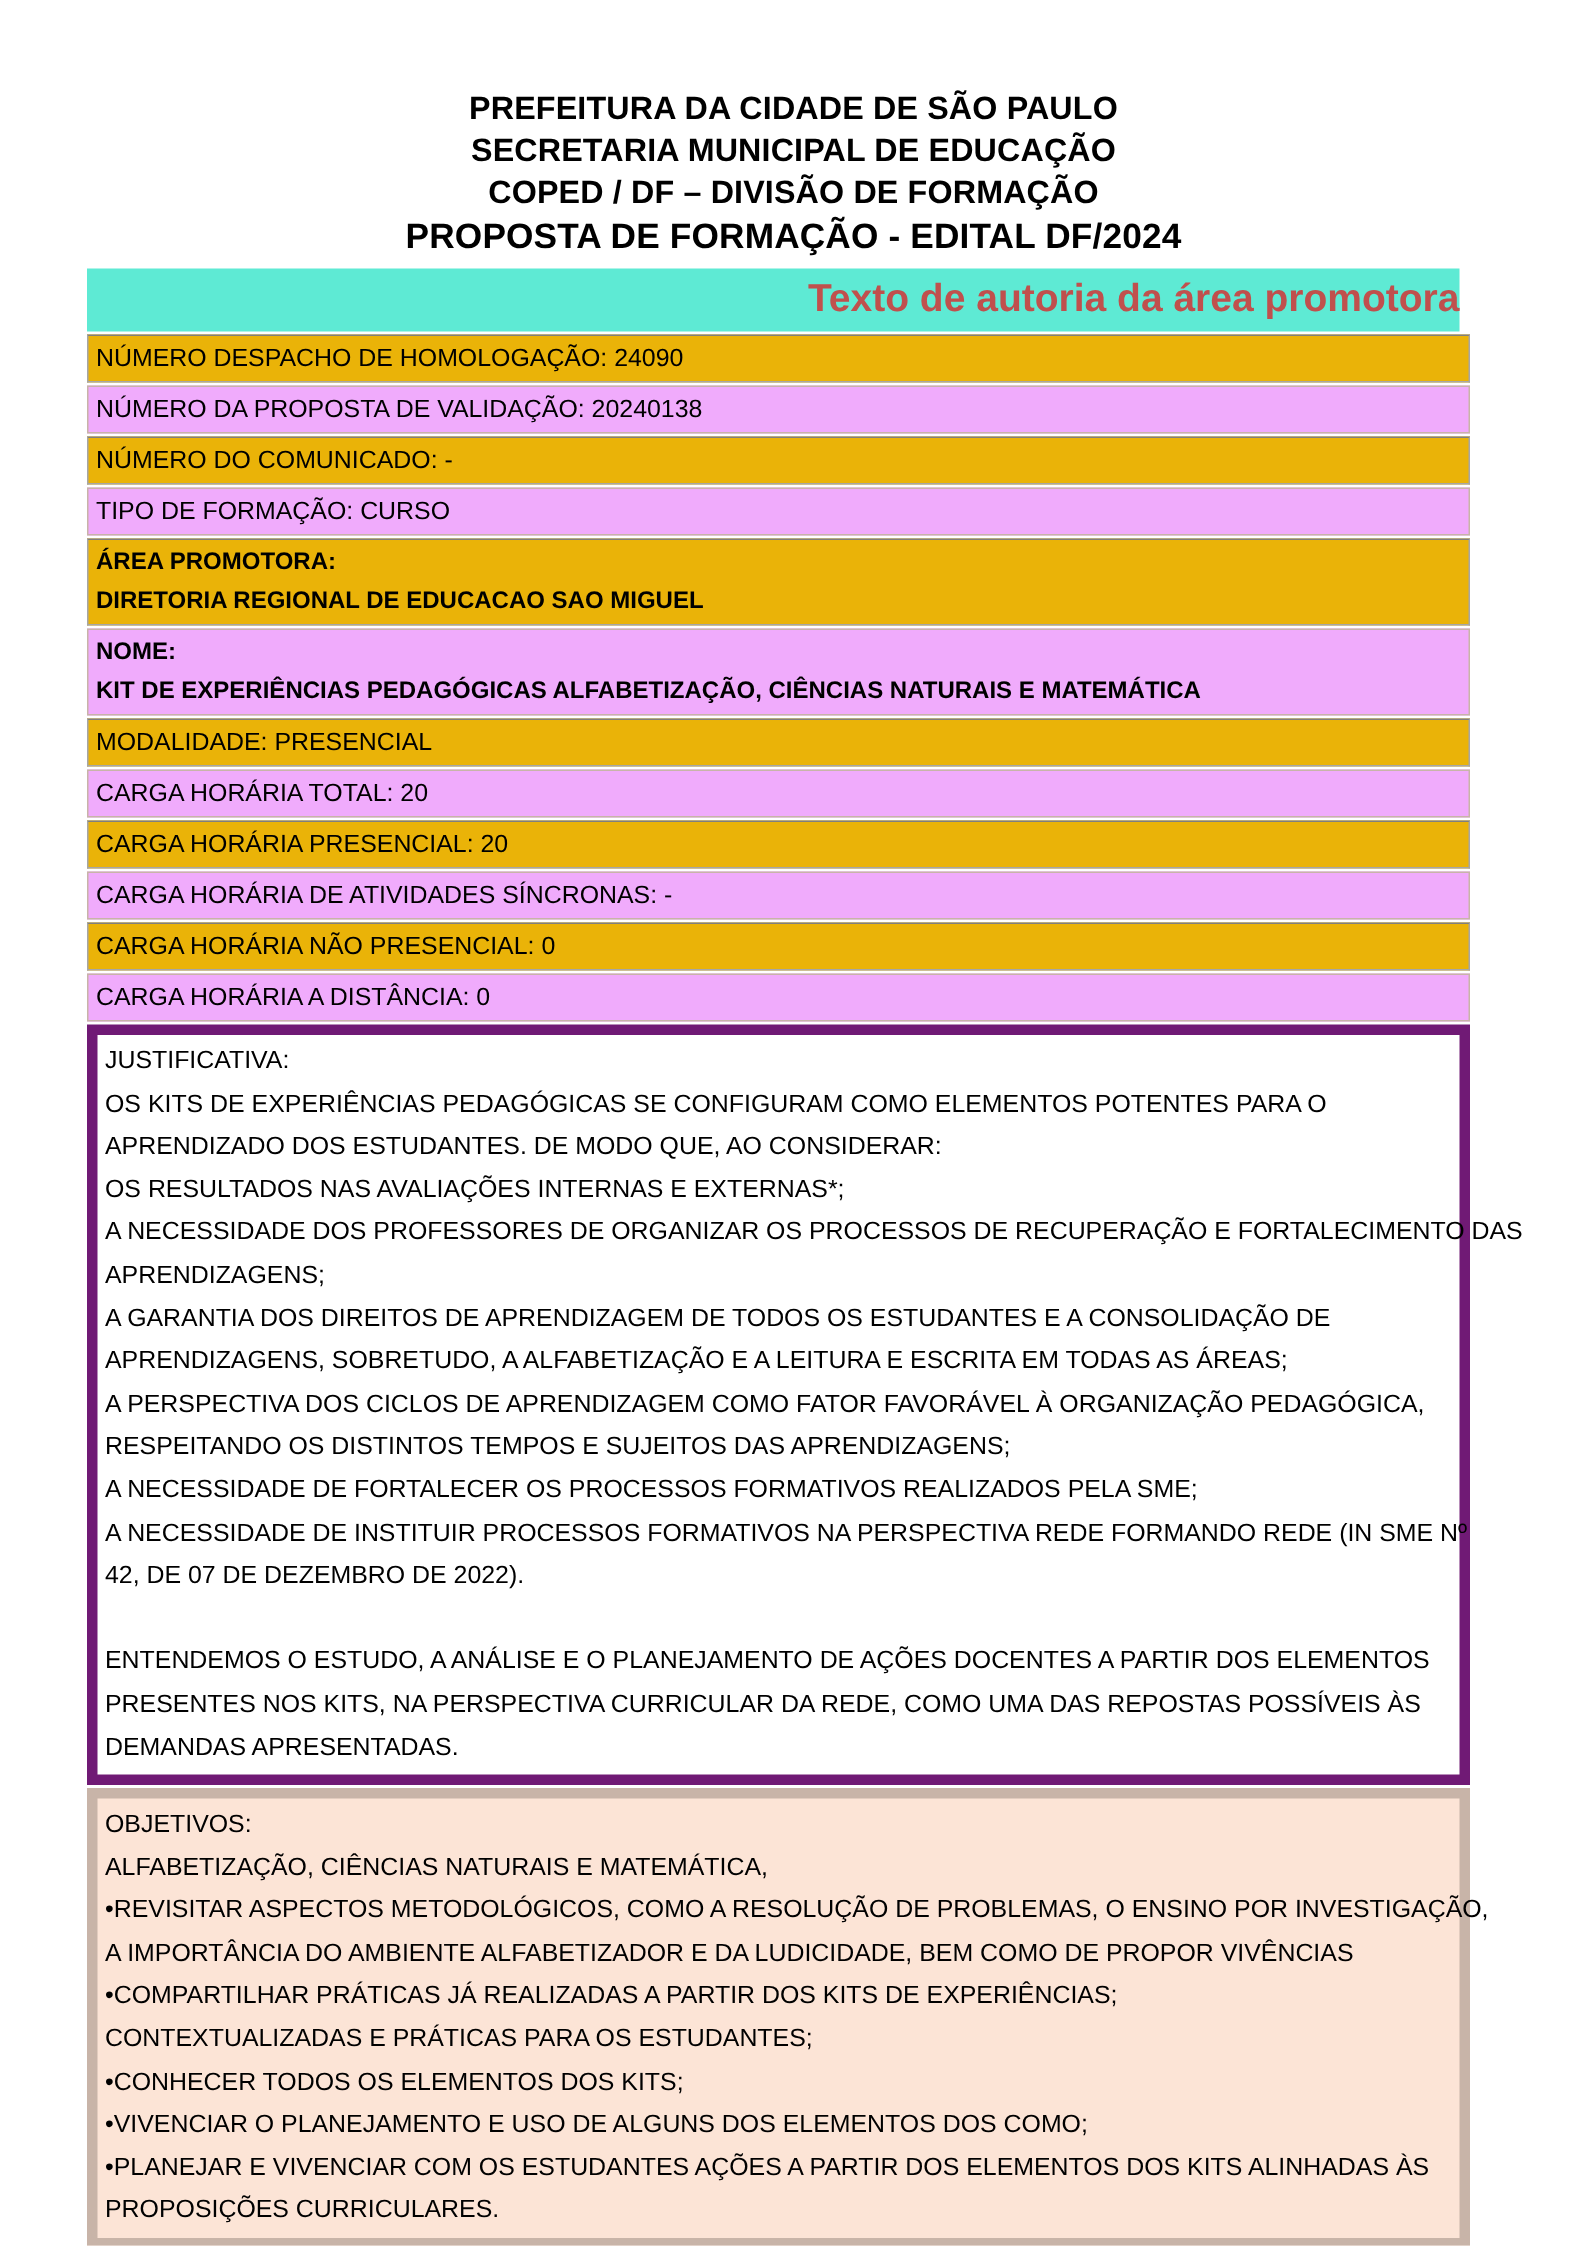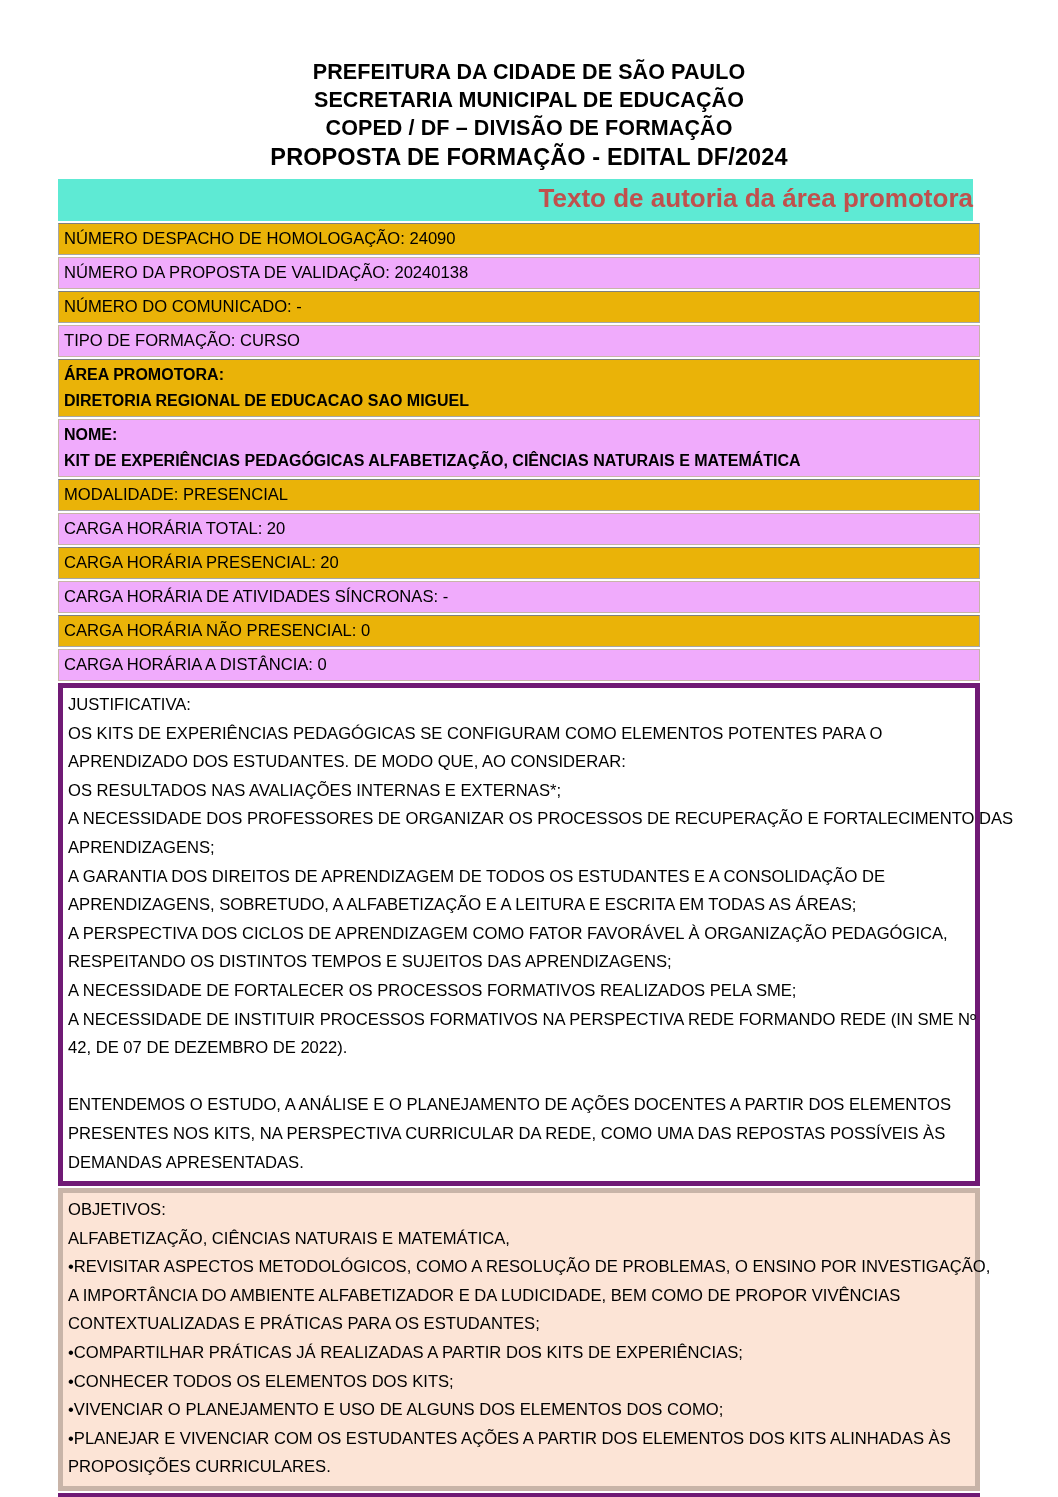--- a/index.html
+++ b/index.html
@@ -77,21 +77,21 @@
   .row.bold {
     font-weight: bold;
     font-size: 16px;
   }
   .row .ln {
     display: block;
     white-space: nowrap;
   }
 
   .block {
-    border: 5px solid #701a75;
+    border: 7px solid #701a75;
     box-sizing: border-box;
     padding: 3px 6px 4px 5px;
     font-size: 16.6px;
     line-height: 28.6px;
     background: #ffffff;
     margin-top: 2px;
   }
   .block.shade {
     background: #fce4d6;
     border-color: #c8b4a8;
@@ -193,22 +193,22 @@
         <span class="ln">ENTENDEMOS O ESTUDO, A ANÁLISE E O PLANEJAMENTO DE AÇÕES DOCENTES A PARTIR DOS ELEMENTOS</span>
         <span class="ln">PRESENTES NOS KITS, NA PERSPECTIVA CURRICULAR DA REDE, COMO UMA DAS REPOSTAS POSSÍVEIS ÀS</span>
         <span class="ln">DEMANDAS APRESENTADAS.</span>
       </div>
 
     <div class="block shade" id="block-objetivos">
         <span class="ln">OBJETIVOS:</span>
         <span class="ln">ALFABETIZAÇÃO, CIÊNCIAS NATURAIS E MATEMÁTICA,</span>
         <span class="ln">•REVISITAR ASPECTOS METODOLÓGICOS, COMO A RESOLUÇÃO DE PROBLEMAS, O ENSINO POR INVESTIGAÇÃO,</span>
         <span class="ln">A IMPORTÂNCIA DO AMBIENTE ALFABETIZADOR E DA LUDICIDADE, BEM COMO DE PROPOR VIVÊNCIAS</span>
+        <span class="ln">•COMPARTILHAR PRÁTICAS JÁ REALIZADAS A PARTIR DOS KITS DE EXPERIÊNCIAS;</span>
         <span class="ln">CONTEXTUALIZADAS E PRÁTICAS PARA OS ESTUDANTES;</span>
-        <span class="ln">•COMPARTILHAR PRÁTICAS JÁ REALIZADAS A PARTIR DOS KITS DE EXPERIÊNCIAS;</span>
         <span class="ln">•CONHECER TODOS OS ELEMENTOS DOS KITS;</span>
         <span class="ln">•VIVENCIAR O PLANEJAMENTO E USO DE ALGUNS DOS ELEMENTOS DOS COMO;</span>
         <span class="ln">•PLANEJAR E VIVENCIAR COM OS ESTUDANTES AÇÕES A PARTIR DOS ELEMENTOS DOS KITS ALINHADAS ÀS</span>
         <span class="ln">PROPOSIÇÕES CURRICULARES.</span>
       </div>
 
     <div class="block clipped" id="block-conteudo">
         <span class="ln">CONTEÚDO PROGRAMÁTICO:</span>
       </div>
 

